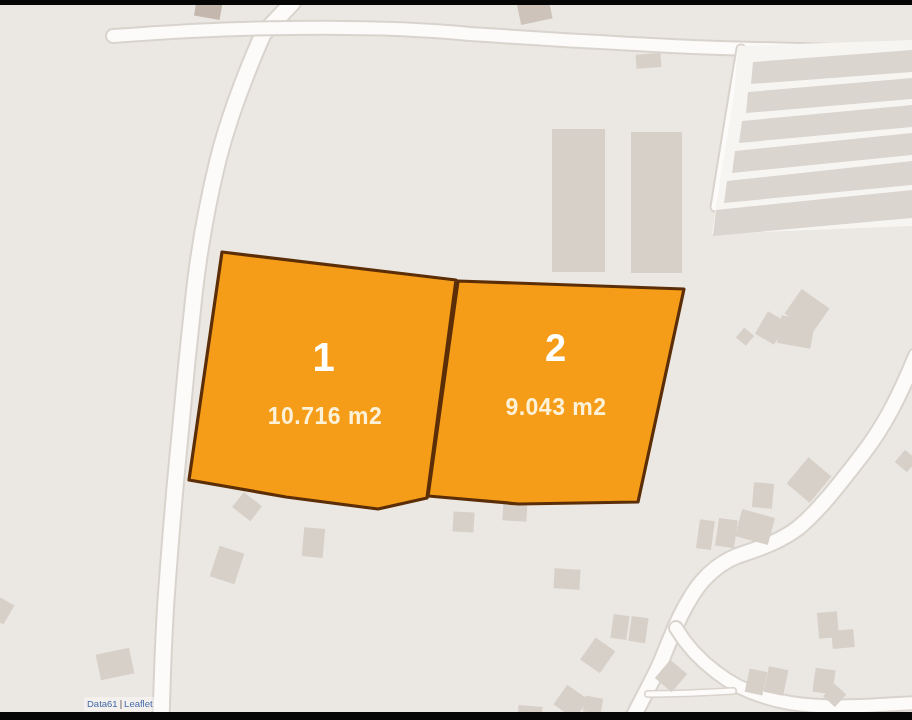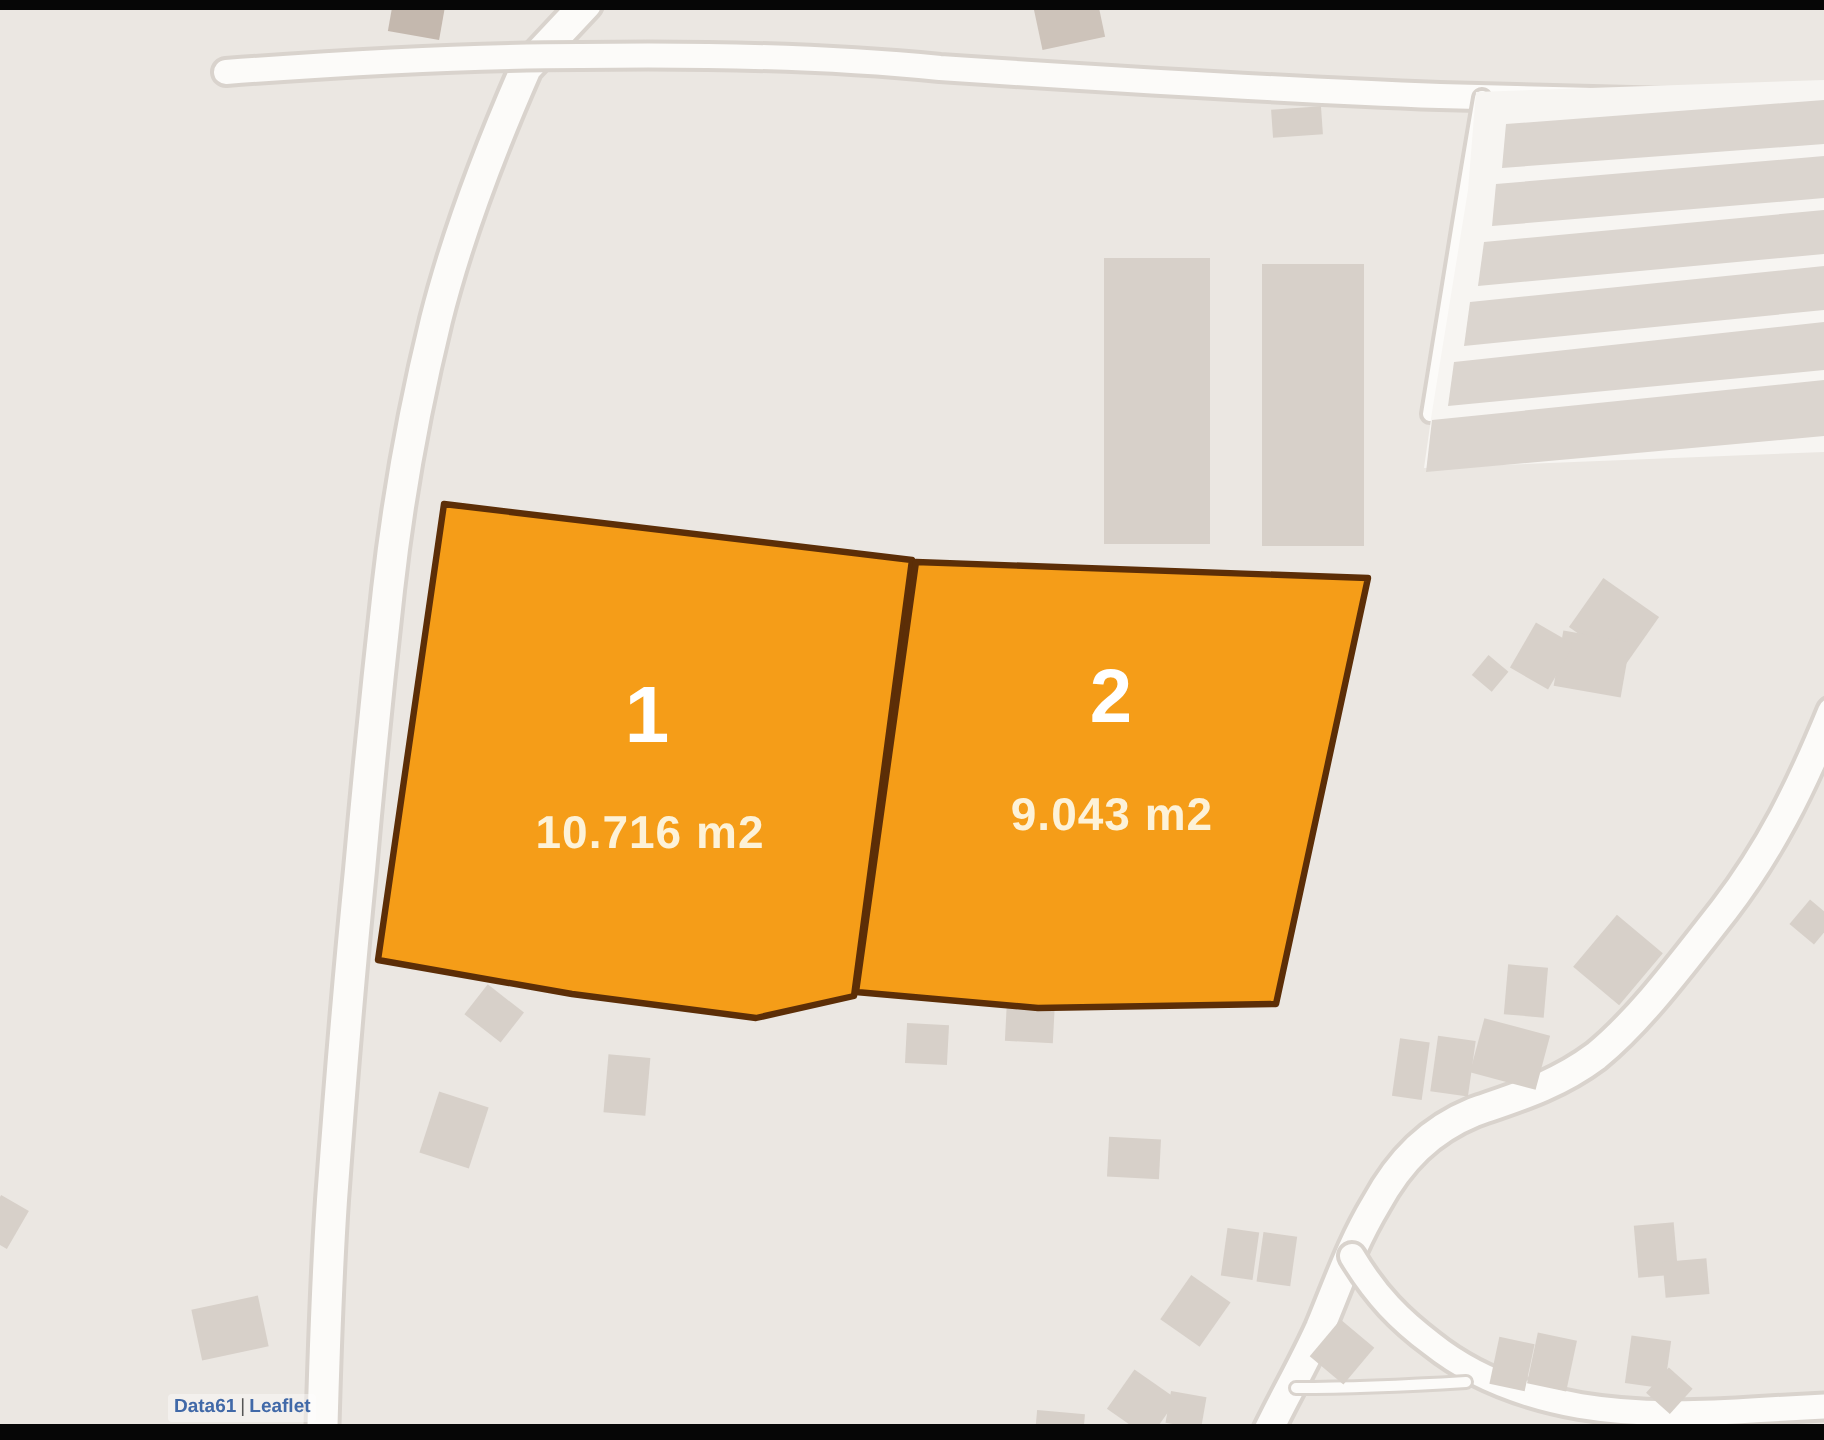--- a/index.html
+++ b/index.html
@@ -16,21 +16,21 @@
   .road-casing{fill:none;stroke:#d9d3cd;stroke-linecap:round;stroke-linejoin:round;}
   .road-fill{fill:none;stroke:#fcfbf9;stroke-linecap:round;stroke-linejoin:round;}
   .plot-number{font-weight:bold;font-size:40px;letter-spacing:1px;}
   .plot-number-2{font-weight:bold;font-size:38px;letter-spacing:1px;}
   .plot-area{font-weight:bold;font-size:23px;letter-spacing:0.5px;}
   .attribution{
     position:absolute;left:84px;top:697px;height:14px;line-height:14px;
     font-size:9.5px;background:rgba(255,255,255,0.40);
     padding:0 3px;border-radius:2px;white-space:nowrap;
   }
-  .attribution a{color:#4169a8;text-decoration:none;cursor:pointer;font-weight:bold;}
+  .attribution a{color:#4169a8;text-decoration:none;cursor:pointer;}
   .attribution .sep{color:#555;padding:0 2px;}
 </style>
 </head>
 <body>
 
 <div class="stage">
   <svg width="912" height="720" viewBox="0 0 912 720">
 
     <rect x="0" y="0" width="912" height="720" fill="#ebe7e2"></rect>
 

